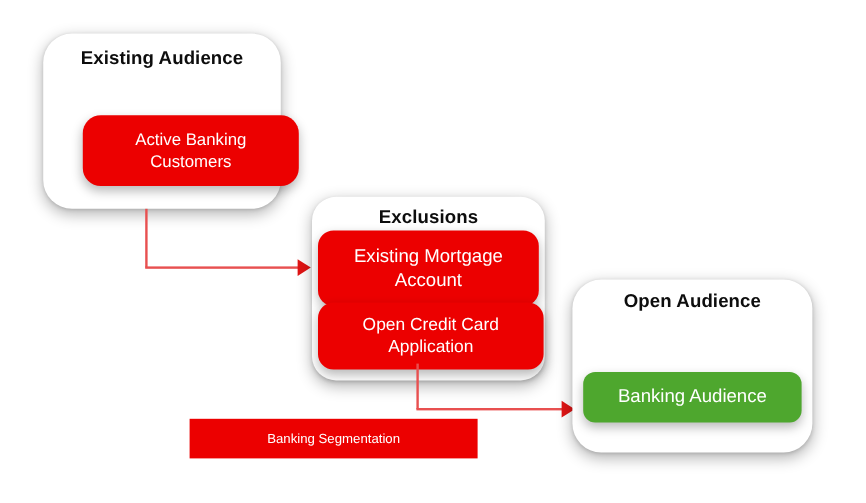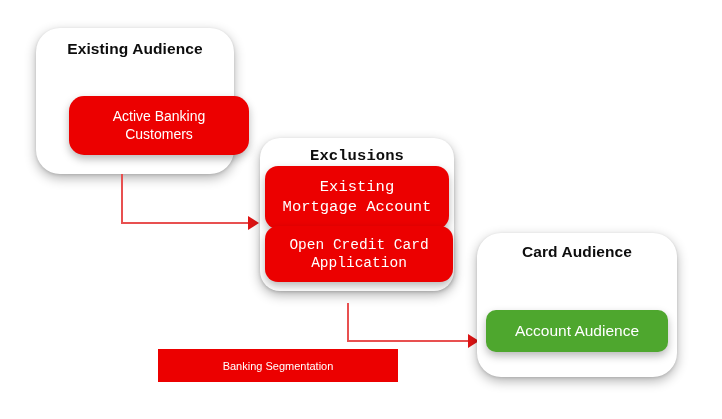--- a/index.html
+++ b/index.html
@@ -42,21 +42,21 @@
     line-height: 1.25;
   }
   .pill.red { background: var(--red, #ec0000); }
   .pill.green { background: var(--green, #4ea72e); }
 
   
   .panel-starting { left: 36px; top: 28px; width: 198px; height: 146px; padding-top: 12px; }
   .pill-starting  { left: 9px;  top: 68px; width: 180px; height: 59px; border-radius: 15px; font-size: 14px; padding: 0 18px; margin-left: 24px; }
 
   
-  .panel-exclusions { left: 260px; top: 138px; width: 194px; height: 153px; padding-top: 9px; border-radius: 20px; font-family: Liberation Mono, monospace; }
+  .panel-exclusions { left: 260px; top: 164px; width: 194px; height: 153px; padding-top: 9px; border-radius: 20px; }
   .pill-mortgage    { left: 5px; top: 28px; width: 184px; height: 63px; border-radius: 13px; font-size: 15.5px; padding: 0 14px; text-align: center; }
   .pill-creditcard  { left: 5px; top: 88px; width: 188px; height: 56px; border-radius: 13px; font-size: 14.5px; padding: 0 18px; }
 
   
   .panel-final { left: 477px; top: 233px; width: 200px; height: 144px; padding-top: 10px; }
   .pill-target { left: 9px; top: 77px; width: 182px; height: 42px; border-radius: 10px; font-size: 15.5px; }
 
   
   .footer-bar {
     position: absolute;
@@ -108,19 +108,19 @@
     <div class="panel-title">Exclusions</div>
     <div class="pill red pill-mortgage">Existing Mortgage Account</div>
     <div class="pill red pill-creditcard">Open Credit Card Application</div>
   </div>
 
   <div class="arrow-seg a2-v"></div>
   <div class="arrow-seg a2-h"></div>
   <div class="arrow-head a2-head"></div>
 
   <div class="panel panel-final">
-    <div class="panel-title">Card Audience</div>
-    <div class="pill green pill-target">Account Audience</div>
+    <div class="panel-title">Open Audience</div>
+    <div class="pill green pill-target">Banking Audience</div>
   </div>
 
   <div class="footer-bar">Banking Segmentation</div>
 
 </div>
 
 </body></html>

